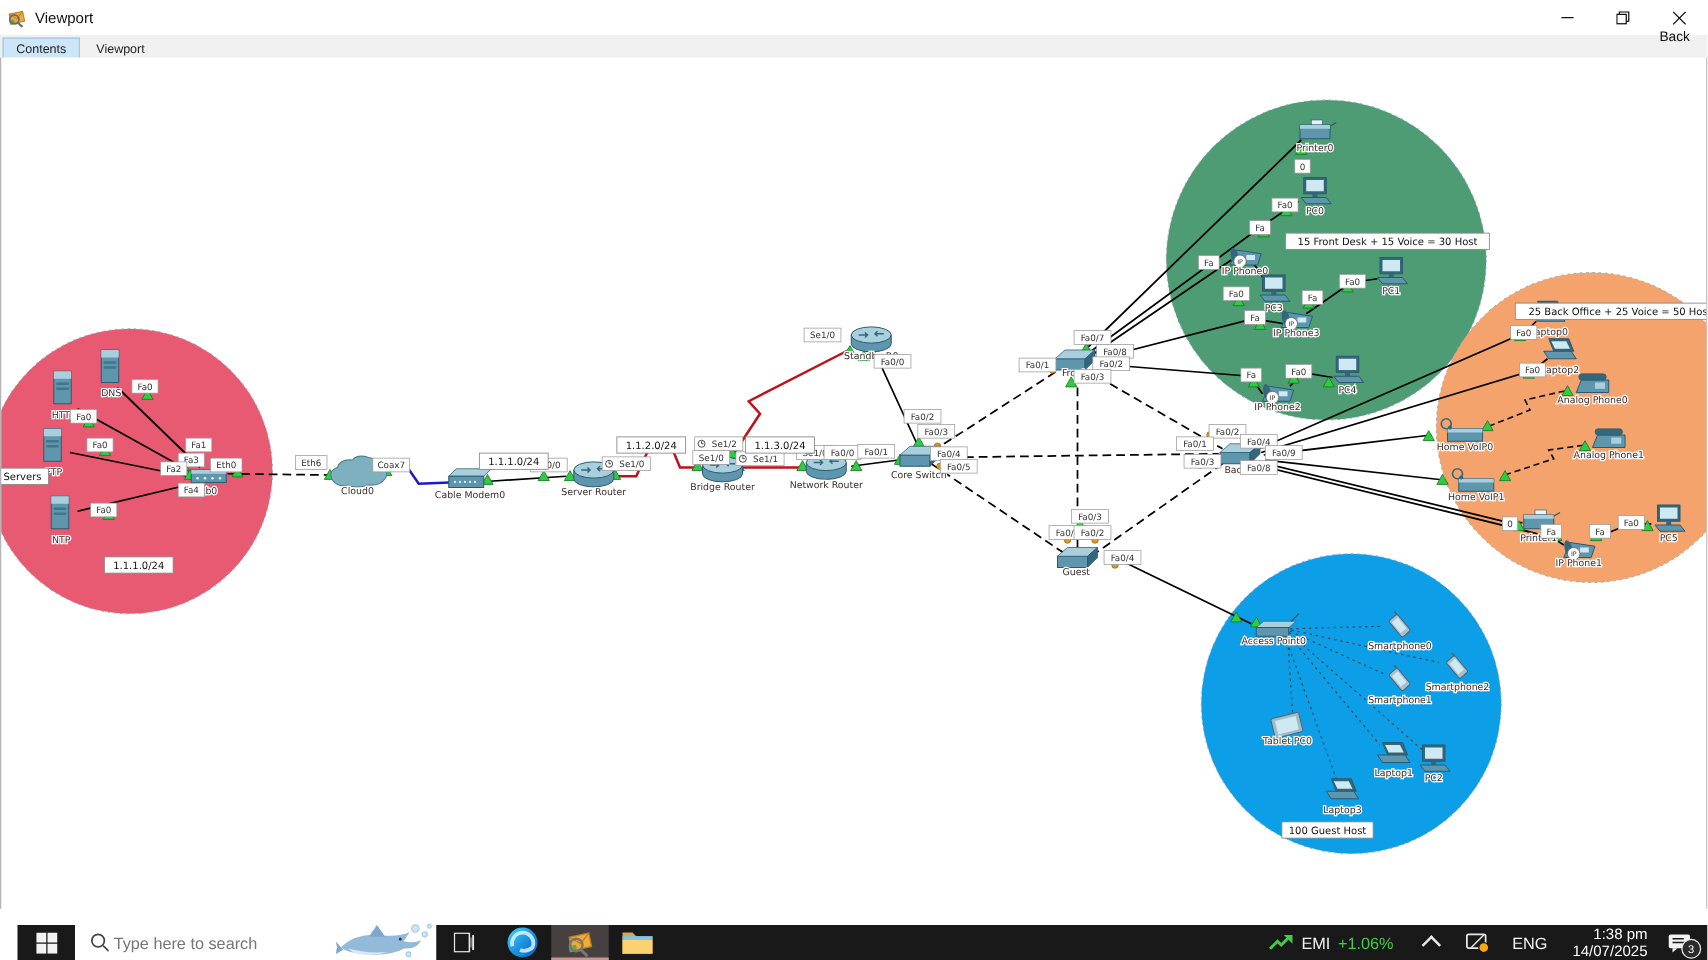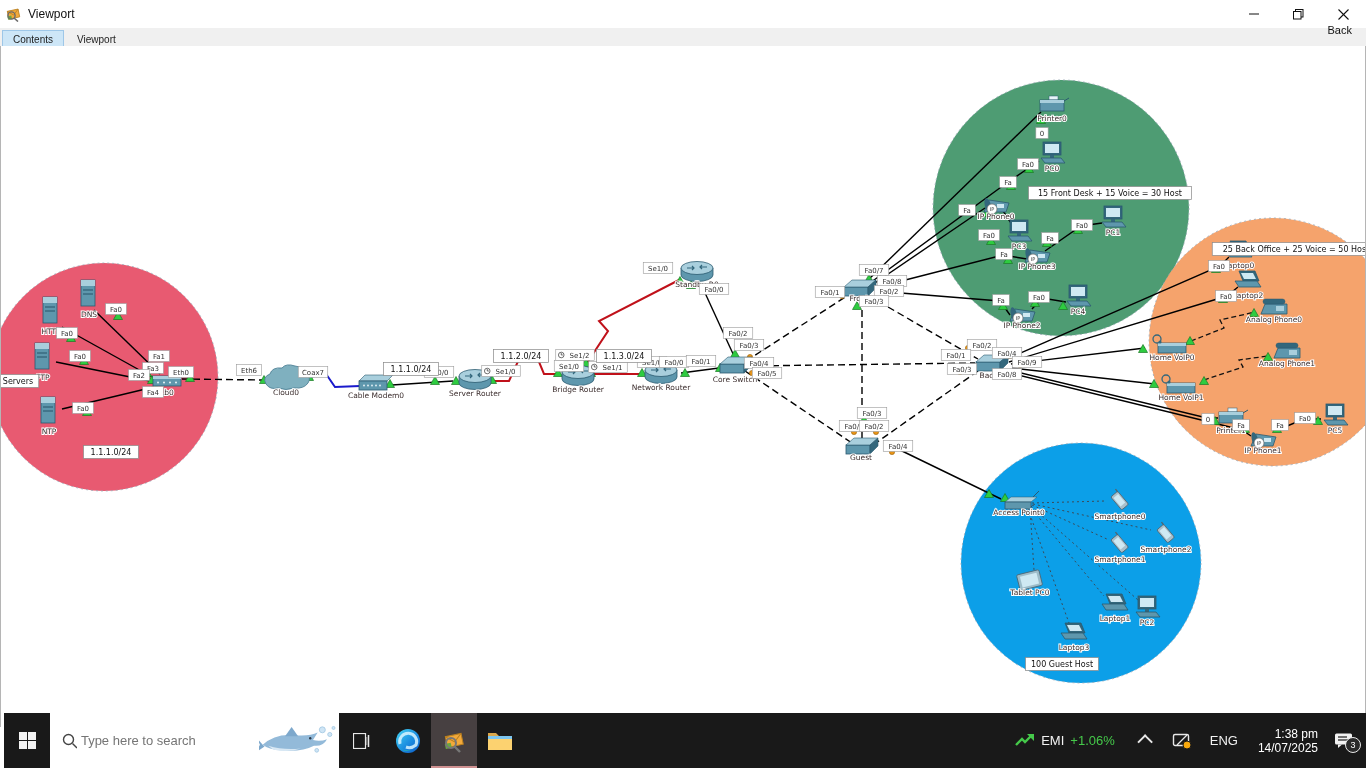--- a/index.html
+++ b/index.html
@@ -15,21 +15,21 @@
   .tab{font-size:10px;color:#222;padding:3px 10px 4px 10px;margin-left:2px;border:1px solid transparent;}
   .tab.active{background:#cde6f7;border:1px solid #9ec7e8;}
   .tabspacer{flex:1;}
   .backbtn{font-size:11px;color:#111;padding:3px 14px 14px 10px;}
 
   .canvas{position:absolute;top:46px;left:0;right:0;bottom:41px;background:#fff;
     border-left:1px solid #b5b5b5;border-right:1px solid #b5b5b5;}
   .canvas svg{display:block;}
 
   
-  .taskbar{position:absolute;left:4px;right:0;bottom:0;height:55px;background:#191919;
+  .taskbar{position:absolute;left:14px;right:0;bottom:0;height:28px;background:#191919;
     display:flex;align-items:stretch;color:#fff;}
   .tbtn{width:46px;display:flex;align-items:center;justify-content:center;}
   .tbtn.active{background:#474041;box-shadow:inset 0 -2px 0 #cf9191;}
   .searchbox{width:289px;background:#fff;display:flex;align-items:center;position:relative;}
   .searchbox input{border:none;outline:none;font-size:13px;color:#4a4a4a;flex:1;
     font-family:"Liberation Sans",sans-serif;background:transparent;padding-left:4px;}
   .searchbox .mag{margin-left:12px;}
   .tray{margin-left:auto;display:flex;align-items:center;}
   .tray .txt{font-size:13px;color:#f2f2f2;}
   .stock{display:flex;align-items:center;margin-right:14px;}

